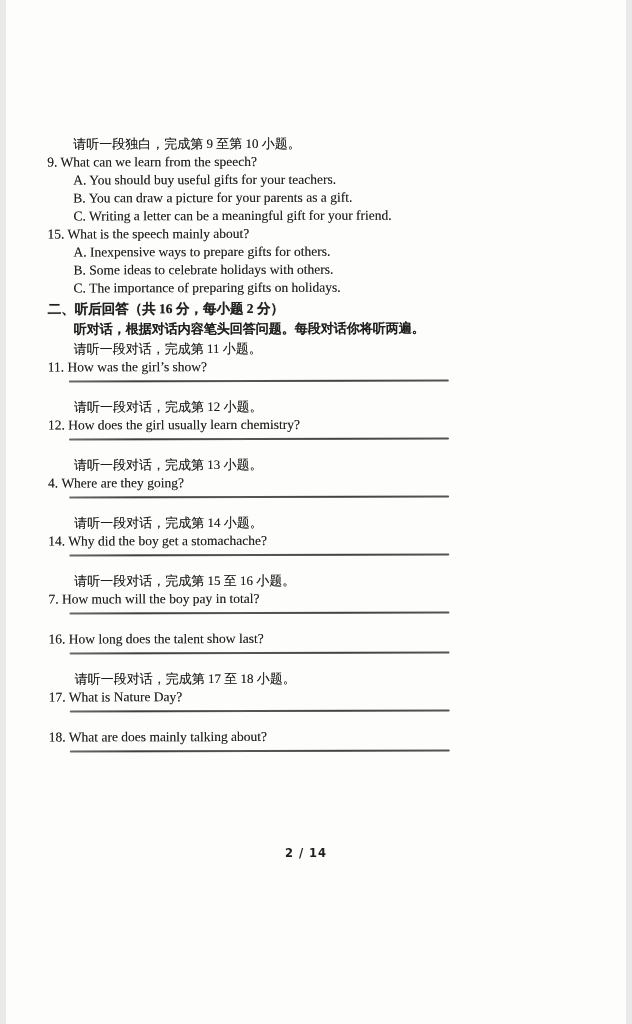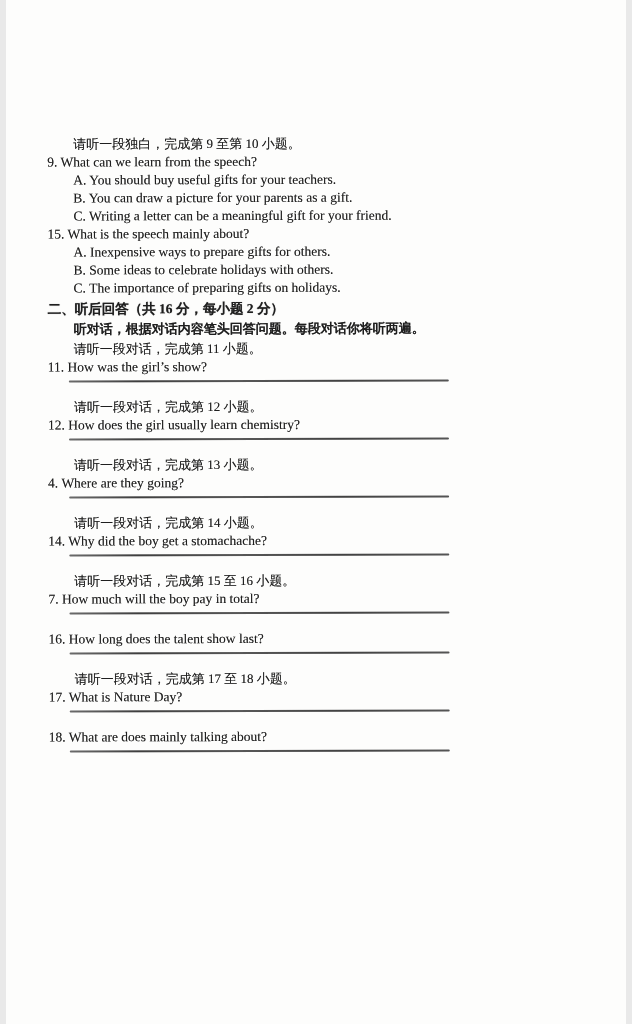--- a/index.html
+++ b/index.html
@@ -112,13 +112,14 @@
     <div class="answer-line"></div>
 
     <div class="tline cn indent group-intro">请听一段对话，完成第 17 至 18 小题。</div>
     <div class="tline"><span>17.</span> <span>What is Nature Day?</span></div>
     <div class="answer-line"></div>
     <div class="tline q2"><span>18.</span> <span>What are does mainly talking about?</span></div>
     <div class="answer-line"></div>
 
   </div>
 
+  <div class="page-number">2 / 14</div>
 </div>
 
 </body></html>

